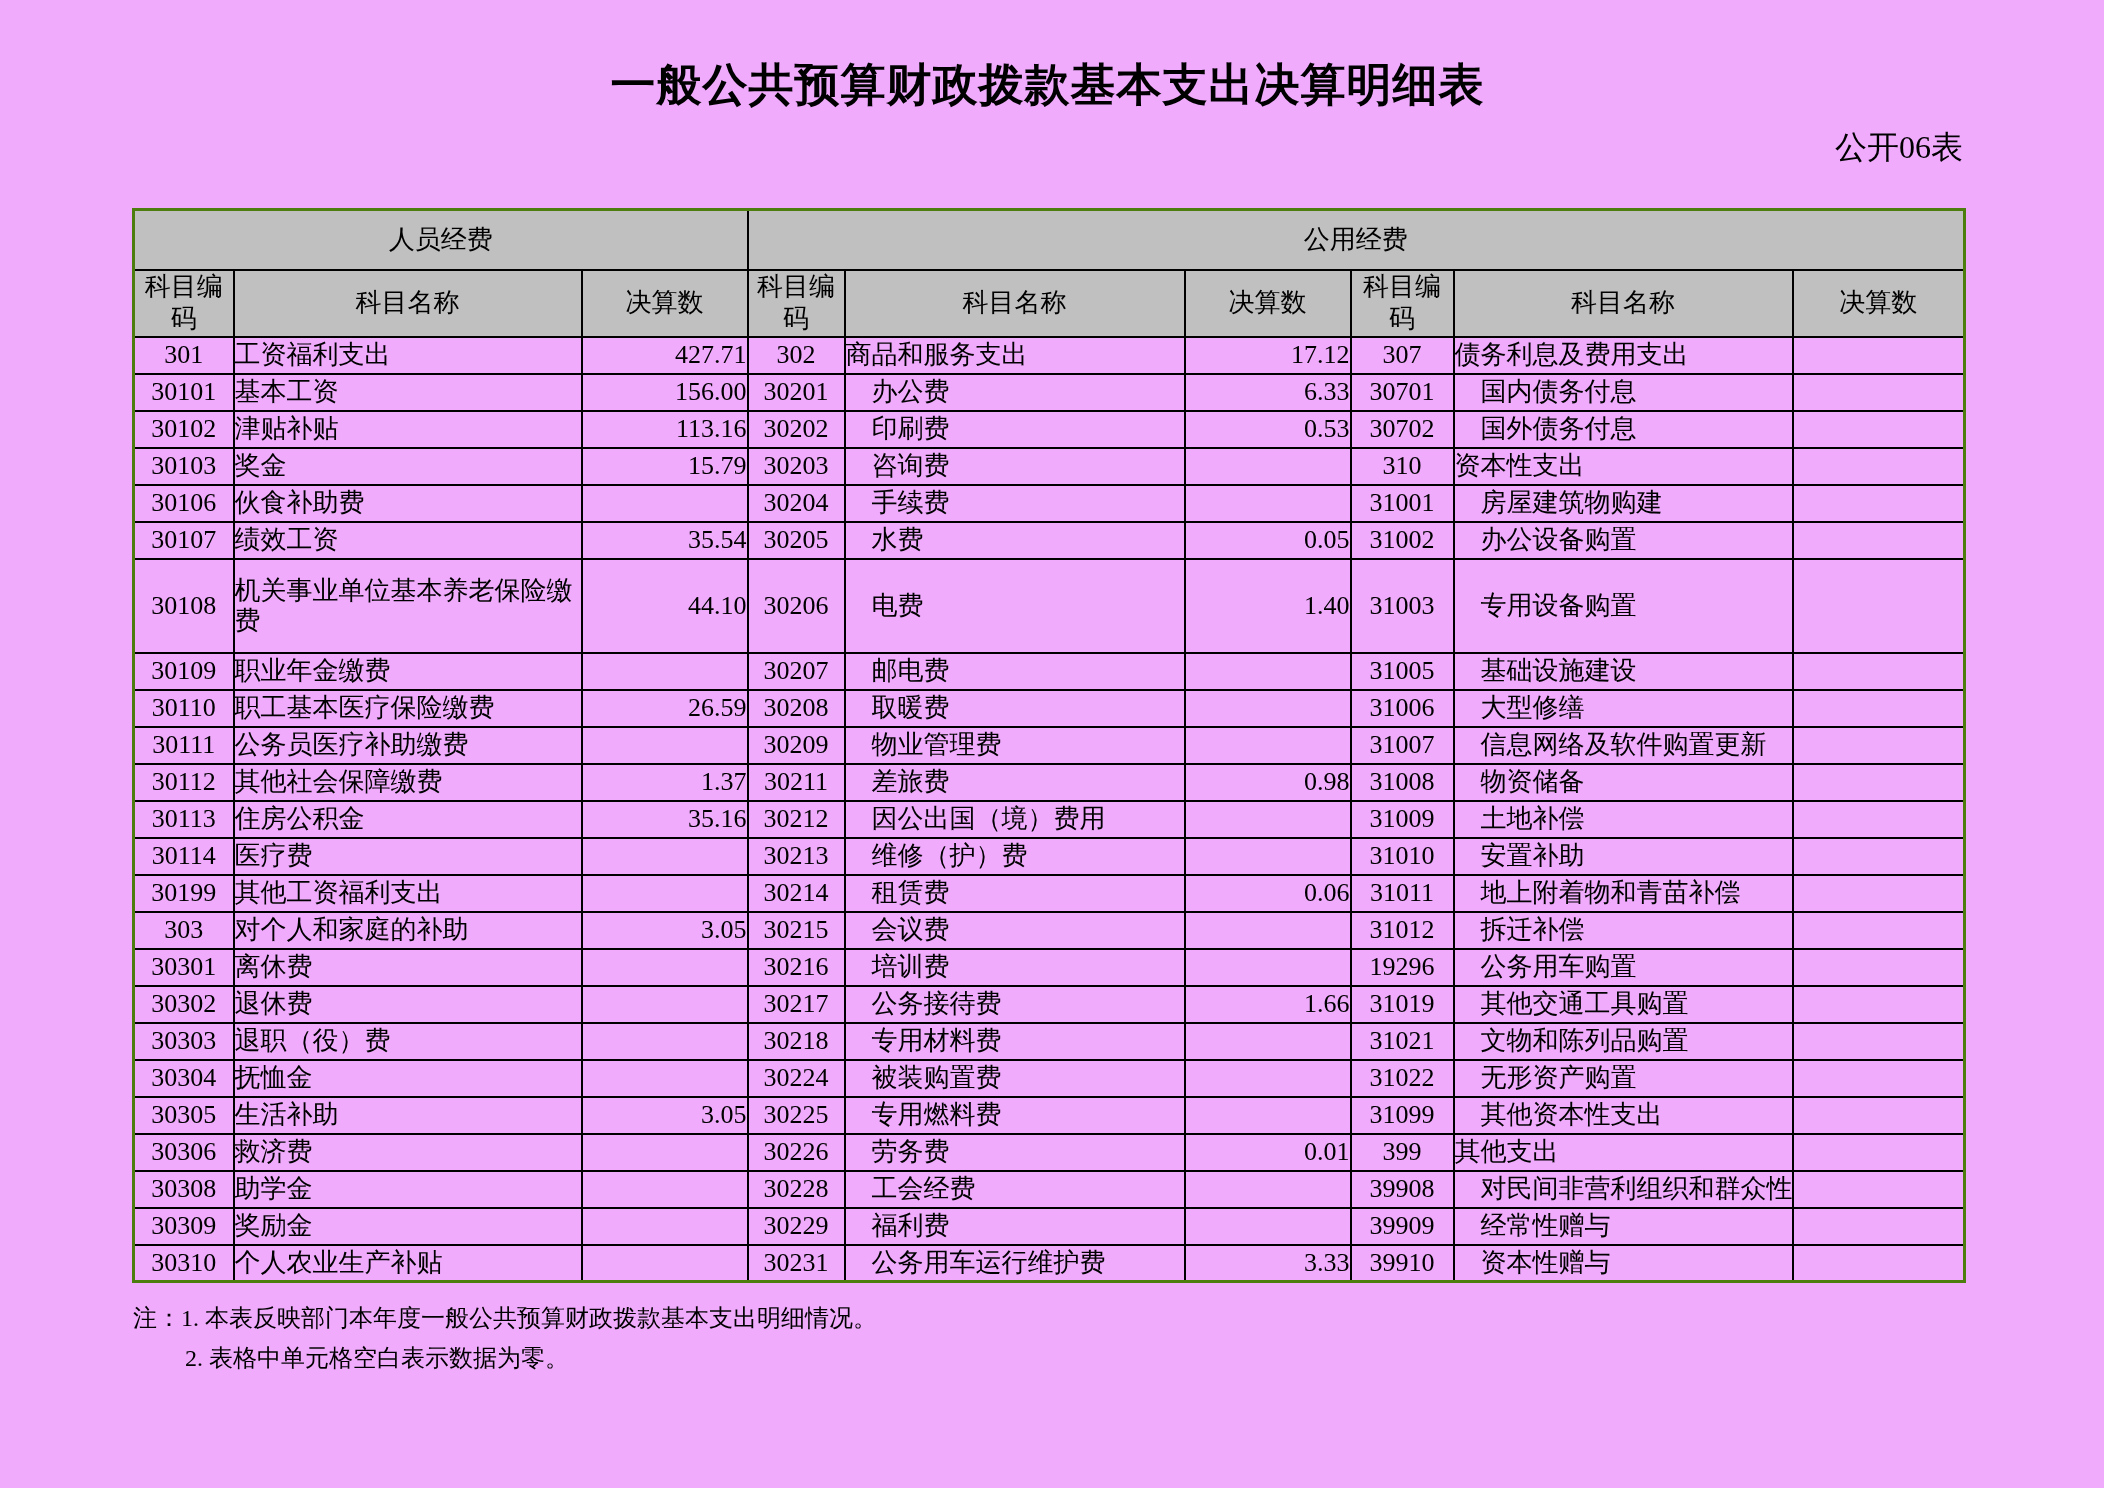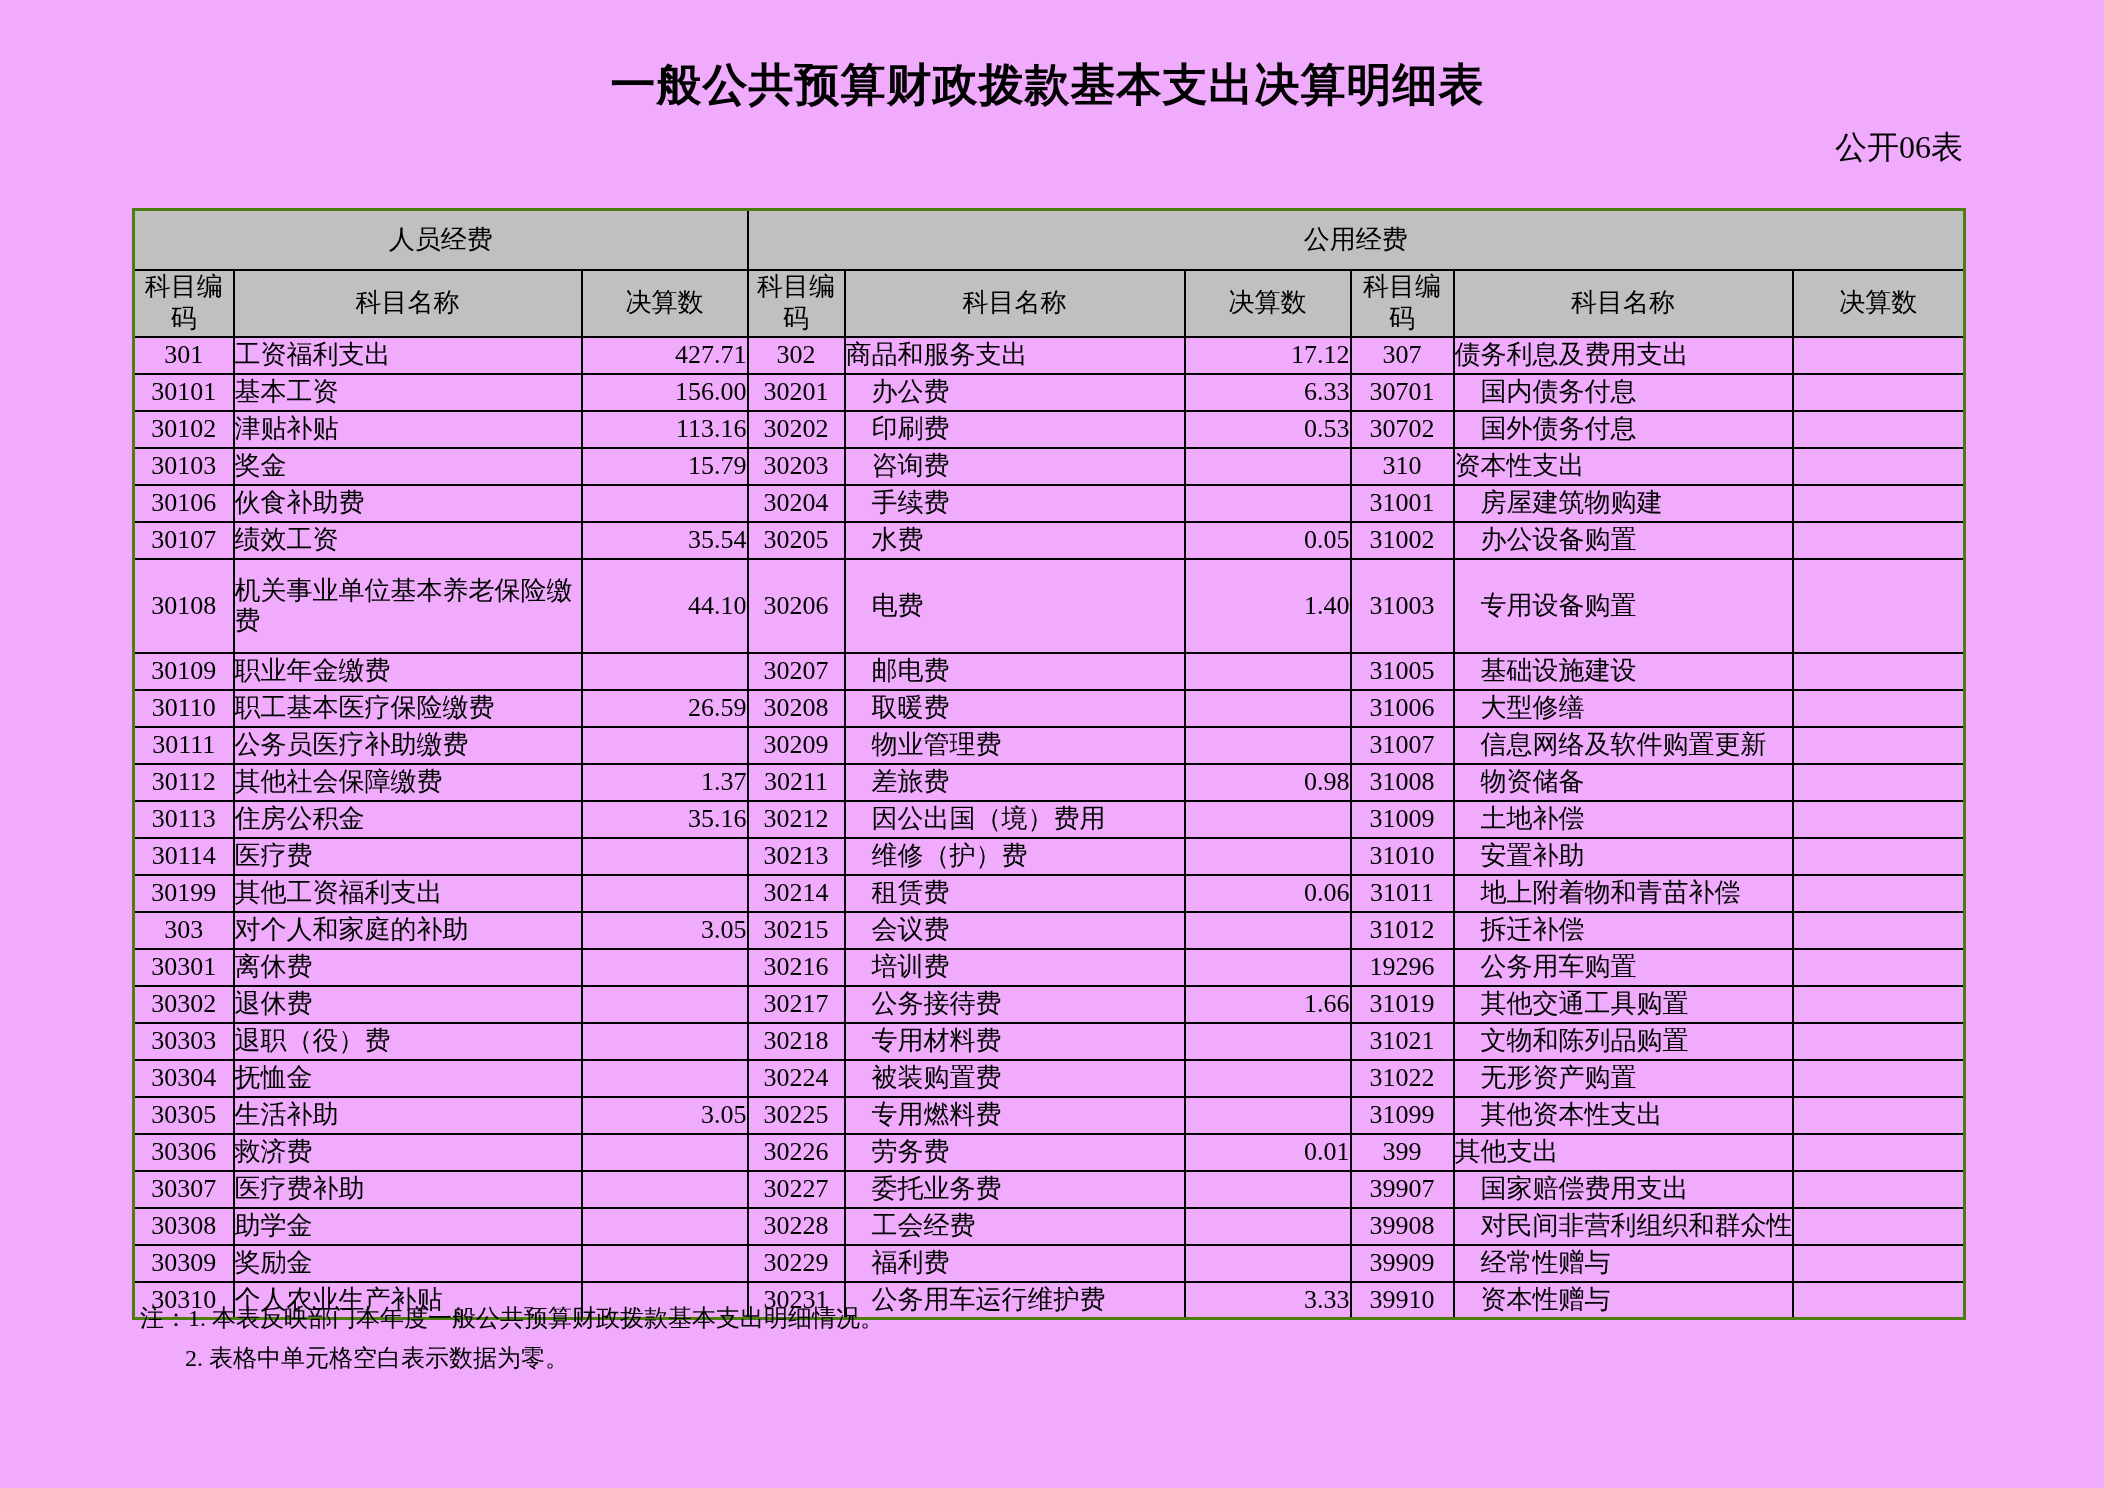--- a/index.html
+++ b/index.html
@@ -50,21 +50,21 @@
 
   td.code{text-align:center;white-space:nowrap;}
   td.name{text-align:left;white-space:nowrap;padding:0 4px;line-height:1.15;}
   td.val{text-align:right;white-space:nowrap;padding:0 8px 0 2px;}
   tr.tall td:nth-child(2){white-space:normal;}
 
   col.c-code1{width:100px} col.c-name1{width:348px} col.c-val1{width:166px}
   col.c-code2{width:97px}  col.c-name2{width:340px} col.c-val2{width:166px}
   col.c-code3{width:103px} col.c-name3{width:339px} col.c-val3{width:172px}
 
-  .note-1{position:absolute;top:1302px;left:140px;font-size:24px;white-space:nowrap;}
+  .note-1{position:absolute;top:1302px;left:133px;font-size:24px;white-space:nowrap;}
   .note-2{position:absolute;top:1342px;left:185px;font-size:24px;white-space:nowrap;}
 </style>
 </head>
 <body>
 
 <div class="page">
 
   <div class="doc-title">一般公共预算财政拨款基本支出决算明细表</div>
 
   <div class="table-no">公开06表</div>
@@ -329,31 +329,20 @@
           <td class="name">救济费</td>
           <td class="val"></td>
           <td class="code">30226</td>
           <td class="name">　劳务费</td>
           <td class="val">0.01</td>
           <td class="code">399</td>
           <td class="name">其他支出</td>
           <td class="val"></td>
         </tr>
         <tr class="data-row">
-          <td class="code">30307</td>
-          <td class="name">医疗费补助</td>
-          <td class="val"></td>
-          <td class="code">30227</td>
-          <td class="name">　委托业务费</td>
-          <td class="val"></td>
-          <td class="code">39907</td>
-          <td class="name">　国家赔偿费用支出</td>
-          <td class="val"></td>
-        </tr>
-        <tr class="data-row">
           <td class="code">30308</td>
           <td class="name">助学金</td>
           <td class="val"></td>
           <td class="code">30228</td>
           <td class="name">　工会经费</td>
           <td class="val"></td>
           <td class="code">39908</td>
           <td class="name">　对民间非营利组织和群众性自</td>
           <td class="val"></td>
         </tr>

